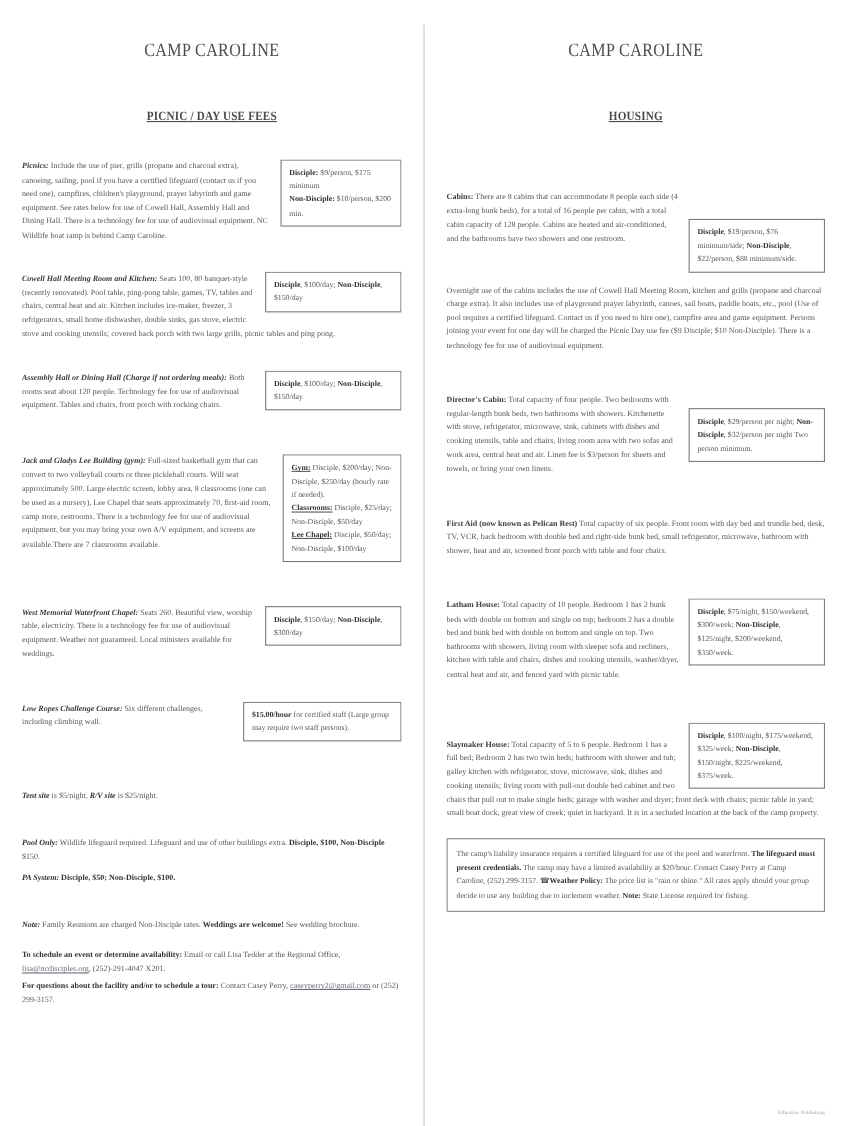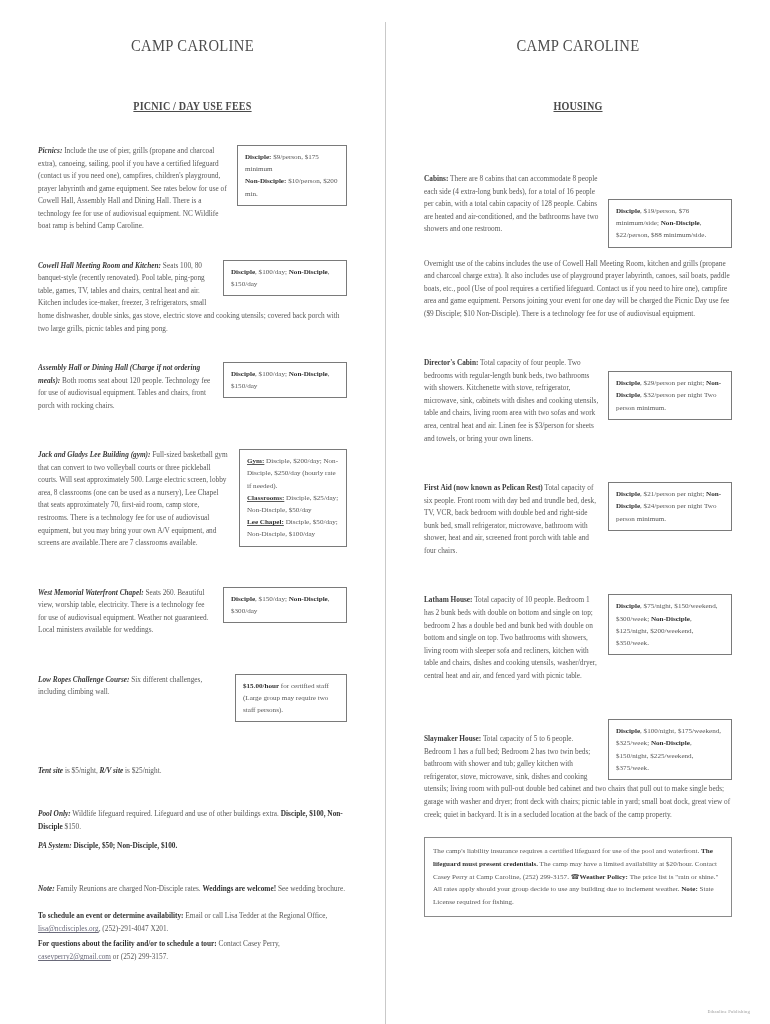--- a/index.html
+++ b/index.html
@@ -15,21 +15,21 @@
     position: relative;
   }
   .page {
     width: 770px; height: 1024px;
     position: relative;
     display: flex;
     padding: 22px 0 0 0;
   }
   .col {
     position: relative;
-    padding: 0 38px;
+    padding: 0 20px;
   }
   .col-left  { width: 385px; }
   .col-right { width: 385px; border-left: 1px solid #c9c9c9; }
 
   .camp-title {
     text-align: center;
     font-family: "Liberation Serif", "DejaVu Serif", serif;
     font-size: 17px;
     letter-spacing: 0.4px;
     color: #4d4d4d;
@@ -71,21 +71,21 @@
     line-height: 1.72;
     color: #585858;
     margin: 0 0 3px 9px;
     background: #fff;
   }
   .pricebox b { color: #333; }
   .pricebox u { text-decoration: underline; }
   .pw-130 { width: 110px; }
   .pw-120 { width: 124px; }
   .pw-115 { width: 108px; }
-  .pw-140 { width: 112px; }
+  .pw-140 { width: 144px; }
   .spacer-md { height: 16px; }
   .spacer-lg { height: 26px; }
 
   .plain-p { font-size: 7.3px; line-height: 1.78; margin-top: 14px; color: #585858; }
   .plain-p b { color: #333; }
   .plain-p i { color: #333; }
 
   a.lnk { color: #6a6a7a; text-decoration: underline; }
 
   .notebox {
@@ -251,23 +251,20 @@
       </div>
       <div class="body-txt">
         <b>Director's Cabin:</b><span> Total capacity of four people. Two bedrooms with regular-length bunk beds, two bathrooms with showers. Kitchenette with stove, refrigerator, microwave, sink, cabinets with dishes and cooking utensils, table and chairs, living room area with two sofas and work area, central heat and air. Linen fee is $3/person for sheets and towels, or bring your own linens.</span>
       </div>
     </div>
 
     <div class="clear"></div>
     <div class="spacer-lg"></div>
 
     <div class="item">
-      <div class="pricebox pw-120">
-        <b>Disciple</b><span>, $21/person per night; </span><b>Non-Disciple</b><span>, $24/person per night Two person minimum.</span>
-      </div>
       <div class="body-txt">
         <b>First Aid (now known as Pelican Rest)</b><span> Total capacity of six people. Front room with day bed and trundle bed, desk, TV, VCR, back bedroom with double bed and right-side bunk bed, small refrigerator, microwave, bathroom with shower, heat and air, screened front porch with table and four chairs.</span>
       </div>
     </div>
 
     <div class="clear"></div>
     <div class="spacer-lg"></div>
 
     <div class="item">
       <div class="pricebox pw-120">

